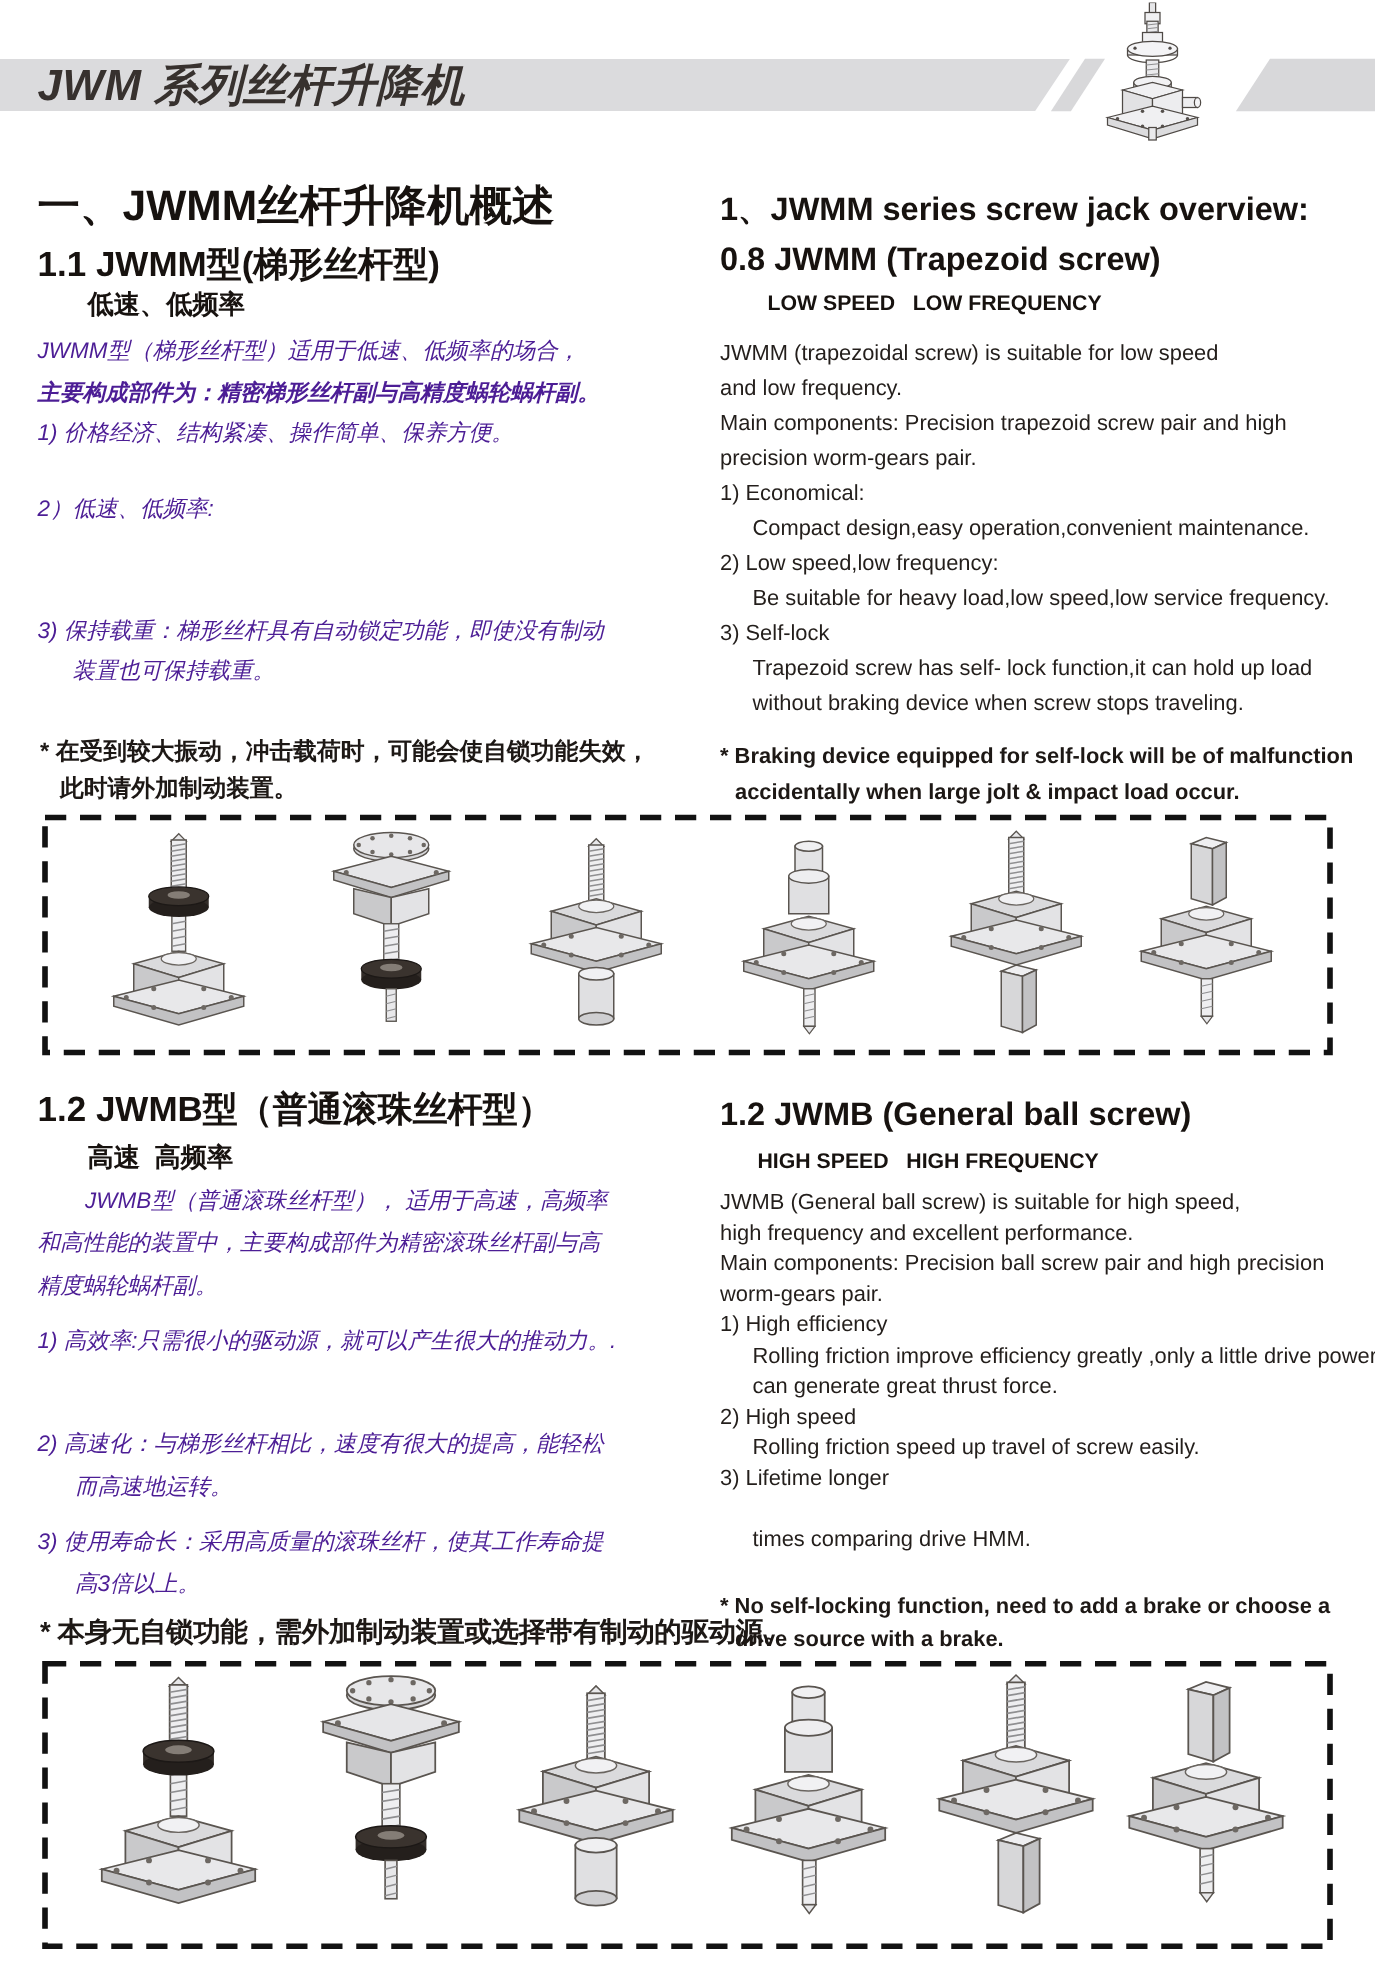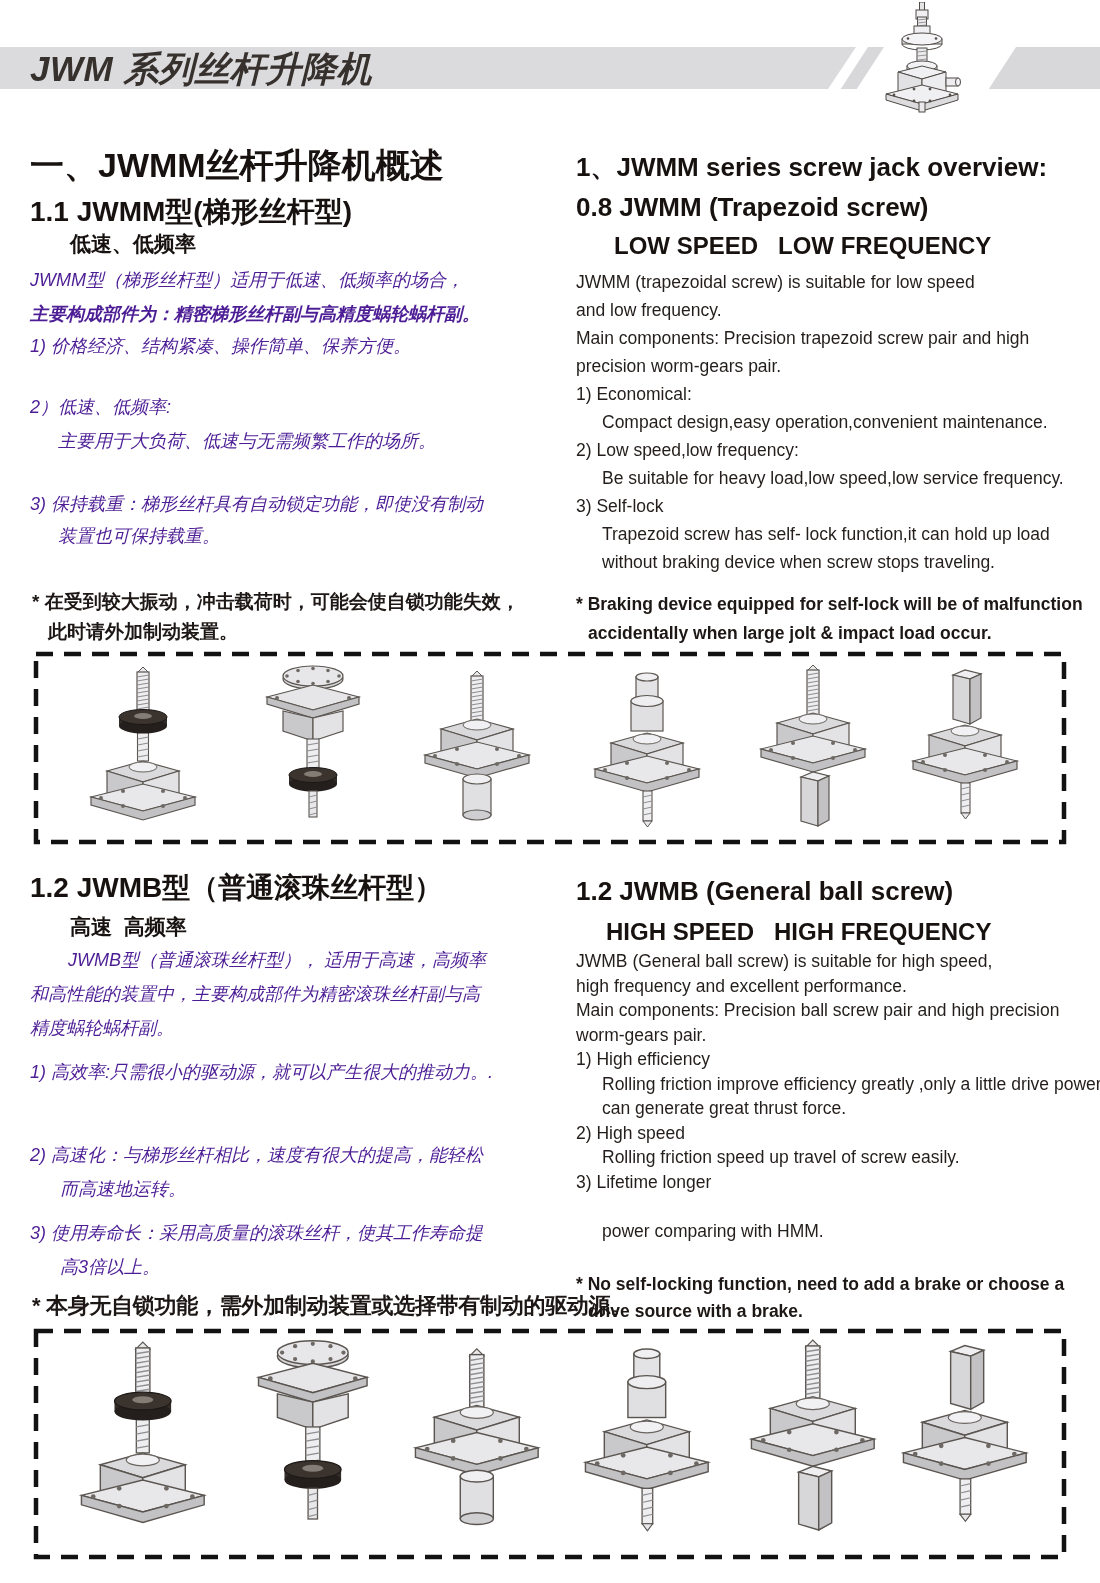--- a/index.html
+++ b/index.html
@@ -13,21 +13,21 @@
               transform:skewX(-33deg);transform-origin:0 0;}
   .band-right{position:absolute;left:1016px;top:47px;width:220px;height:42px;background:#d8d8da;
               transform:skewX(-33deg);transform-origin:0 0;}
   .banner-title{left:30px;top:51px;font-size:35px;font-weight:800;font-style:italic;
                 color:#37312e;letter-spacing:.5px;}
   
   .h-zh-main{font-size:34px;font-weight:800;color:#17120f;}
   .h-zh-sub{font-size:28px;font-weight:800;color:#17120f;}
   .h-zh-tag{font-size:21px;font-weight:800;color:#17120f;white-space:pre;}
   .h-en{font-size:26px;font-weight:800;color:#17120f;}
-  .h-en-tag{font-size:24px;font-weight:800;color:#17120f;white-space:pre;}
+  .h-en-tag{font-size:17px;font-weight:800;color:#17120f;white-space:pre;}
   .zh-line{font-size:18px;color:#4c1d95;font-style:italic;}
   .zh-note{font-size:19px;font-weight:800;color:#1d1815;}
   .zh-note-sm{font-size:22px;font-weight:800;color:#1d1815;letter-spacing:-0.3px;}
   .en-line{font-size:17.5px;color:#231e1b;}
   .en-note{font-size:17.5px;font-weight:800;color:#1d1815;}
   .gallery{position:absolute;}
 </style>
 </head>
 <body>
 
@@ -169,21 +169,20 @@
     <rect x="47" y="100" width="6" height="10" fill="#eaeaec" stroke="#4f4a46" stroke-width="1"></rect>
   </svg>
 
   <div class="abs h-zh-main" style="left:30px;top:148px">一、JWMM丝杆升降机概述</div>
   <div class="abs h-zh-sub" style="left:30px;top:198px">1.1 JWMM型(梯形丝杆型)</div>
   <div class="abs h-zh-tag" style="left:70px;top:233px">低速、低频率</div>
   <div class="abs zh-line" style="left:30px;top:271px">JWMM型（梯形丝杆型）适用于低速、低频率的场合，</div>
   <div class="abs zh-line" style="left:30px;top:305px;font-weight:700">主要构成部件为：精密梯形丝杆副与高精度蜗轮蜗杆副。</div>
   <div class="abs zh-line" style="left:30px;top:337px">1) 价格经济、结构紧凑、操作简单、保养方便。</div>
   <div class="abs zh-line" style="left:30px;top:398px">2）低速、低频率:</div>
-  <div class="abs zh-line" style="left:58px;top:432px">主要用于大负荷、低速与无需频繁工作的场所。</div>
   <div class="abs zh-line" style="left:30px;top:495px">3) 保持载重：梯形丝杆具有自动锁定功能，即使没有制动</div>
   <div class="abs zh-line" style="left:58px;top:527px">装置也可保持载重。</div>
   <div class="abs zh-note" style="left:32px;top:592px">* 在受到较大振动，冲击载荷时，可能会使自锁功能失效，</div>
   <div class="abs zh-note" style="left:48px;top:622px">此时请外加制动装置。</div>
 
   <div class="abs h-en" style="left:576px;top:154px">1、JWMM series screw jack overview:</div>
   <div class="abs h-en" style="left:576px;top:194px">0.8 JWMM (Trapezoid screw)</div>
   <div class="abs h-en-tag" style="left:614px;top:234px">LOW SPEED   LOW FREQUENCY</div>
   <div class="abs en-line" style="left:576px;top:274px">JWMM (trapezoidal screw) is suitable for low speed</div>
   <div class="abs en-line" style="left:576px;top:302px">and low frequency.</div>
@@ -226,21 +225,21 @@
   <div class="abs h-en-tag" style="left:606px;top:920px">HIGH SPEED   HIGH FREQUENCY</div>
   <div class="abs en-line" style="left:576px;top:978px">high frequency and excellent performance.</div>
   <div class="abs en-line" style="left:576px;top:1002px">Main components: Precision ball screw pair and high precision</div>
   <div class="abs en-line" style="left:576px;top:1027px">worm-gears pair.</div>
   <div class="abs en-line" style="left:576px;top:1051px">1) High efficiency</div>
   <div class="abs en-line" style="left:602px;top:1076px">Rolling friction improve efficiency greatly ,only a little drive power</div>
   <div class="abs en-line" style="left:602px;top:1100px">can generate great thrust force.</div>
   <div class="abs en-line" style="left:576px;top:1125px">2) High speed</div>
   <div class="abs en-line" style="left:602px;top:1149px">Rolling friction speed up travel of screw easily.</div>
   <div class="abs en-line" style="left:576px;top:1174px">3) Lifetime longer</div>
-  <div class="abs en-line" style="left:602px;top:1223px">power comparing with HMM.</div>
+  <div class="abs en-line" style="left:602px;top:1223px">times comparing drive HMM.</div>
   <div class="abs en-note" style="left:576px;top:1276px">* No self-locking function, need to add a brake or choose a</div>
   <div class="abs en-note" style="left:588px;top:1303px">drive source with a brake.</div>
 
   <svg class="gallery" style="left:33px;top:1328px" width="1034" height="232" viewBox="0 0 1034 232">
     <rect x="3" y="3" width="1028" height="226" fill="none" stroke="#121212" stroke-width="4.5" stroke-dasharray="17 11"></rect>
     <use href="#jack-v1" transform="translate(39,14) scale(1.18)"></use>
     <use href="#jack-v2" transform="translate(209,14) scale(1.18)"></use>
     <use href="#jack-v3" transform="translate(373,16) scale(1.18)"></use>
     <use href="#jack-v4" transform="translate(543,14) scale(1.18)"></use>
     <use href="#jack-v5" transform="translate(709,12) scale(1.18)"></use>

